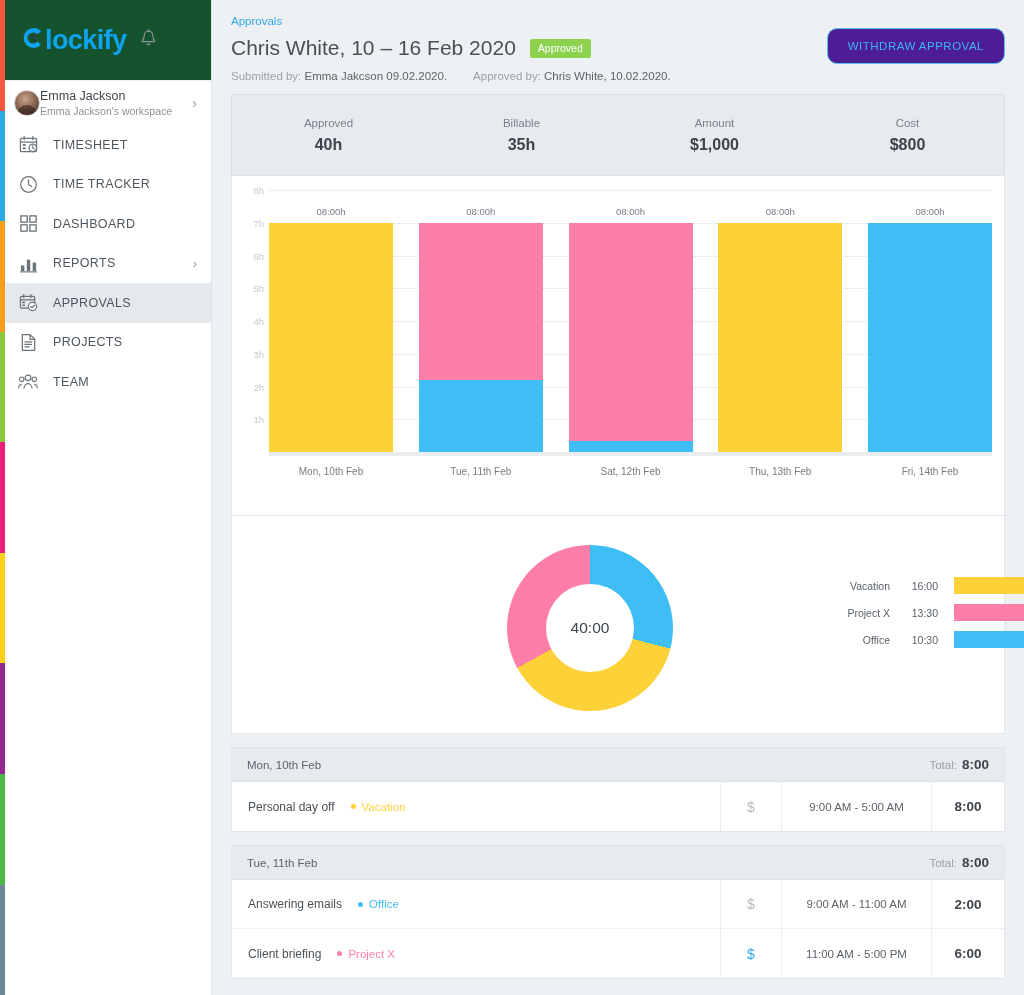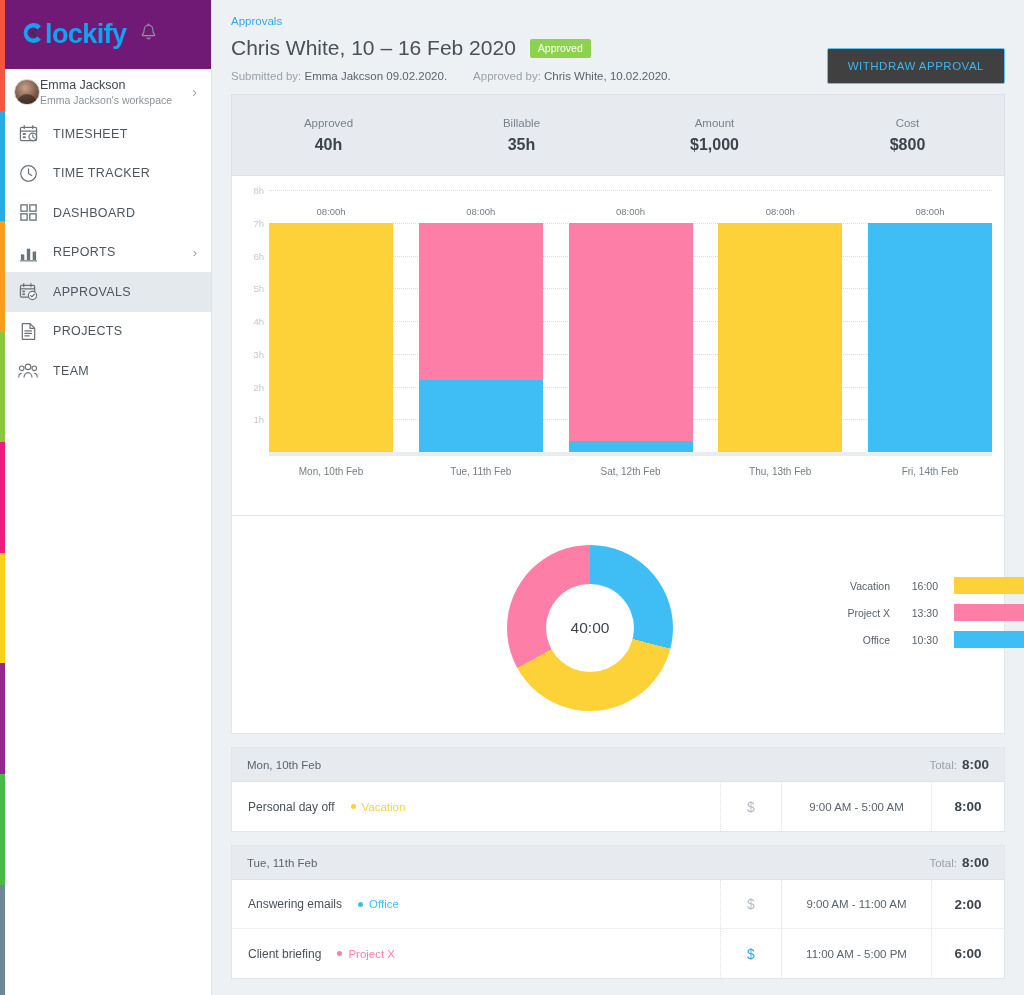--- a/index.html
+++ b/index.html
@@ -27,25 +27,25 @@
   }
   #color-strip {
     position: absolute;
     left: 0; top: 0;
     width: 5px; height: 995px;
     display: flex; flex-direction: column;
   }
   #color-strip i { display: block; width: 5px; flex: 1 1 auto; }
 
   #brand {
-    height: 70px;
+    height: 81px;
     display: flex; align-items: center;
     padding-left: 19px;
     border-bottom: 1px solid #eceff1;
-    background: #701a75;
+    background: #14532d;
   }
   .logo-wrap { display: flex; align-items: center; }
   .logo-text {
     font-size: 27px; font-weight: bold;
     color: #0fa3f0; letter-spacing: -0.6px;
     line-height: 1;
   }
   .logo-mark { margin-right: 0px; display: inline-block; }
   .bell { margin-left: 14px; display: inline-block; }
 
@@ -132,29 +132,28 @@
     background: #8dd24f; color: #ffffff;
     font-size: 10.5px;
     padding: 3px 8px 4px 8px;
     border-radius: 2px;
     line-height: 12px;
   }
   .withdraw-btn {
     position: absolute;
     right: 19px; top: 28px;
     border: 1px solid #5bc4f5;
-    background: #404040;
+    background: #4c1d95;
     color: #3fb4ef;
     font-size: 11.5px;
     letter-spacing: 0.5px;
     padding: 11px 20px;
-    border-radius: 2px;
+    border-radius: 10px;
     cursor: pointer;
     font-family: "Liberation Sans", sans-serif;
-    margin-top: 20px;
   }
   .sub-line {
     margin-top: 9px;
     font-size: 11.5px; color: #9aa1a8;
     display: flex; gap: 26px;
   }
   .sub-strong { color: #5b636b; font-weight: normal; }
 
   .card {
     background: #ffffff;

